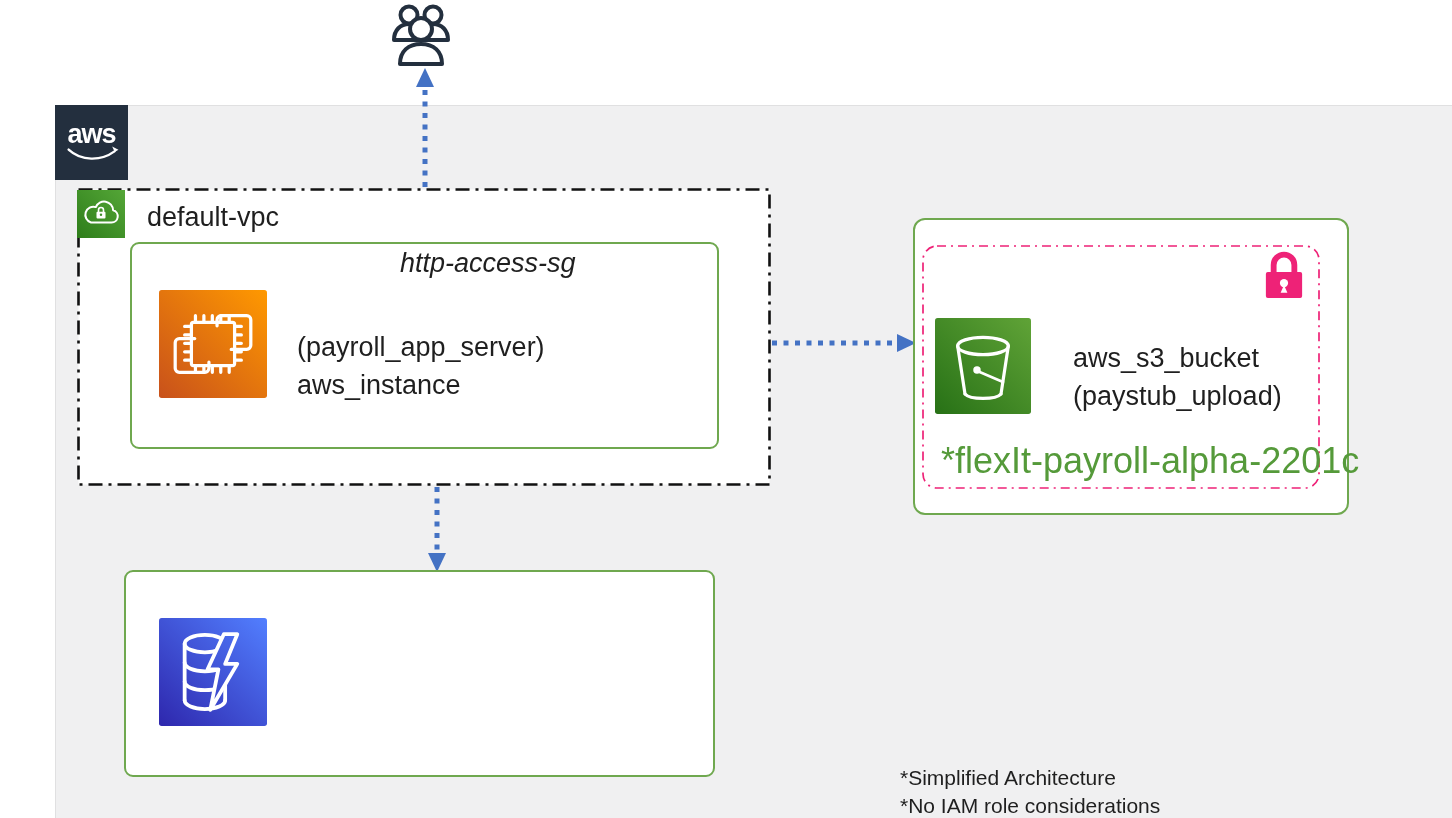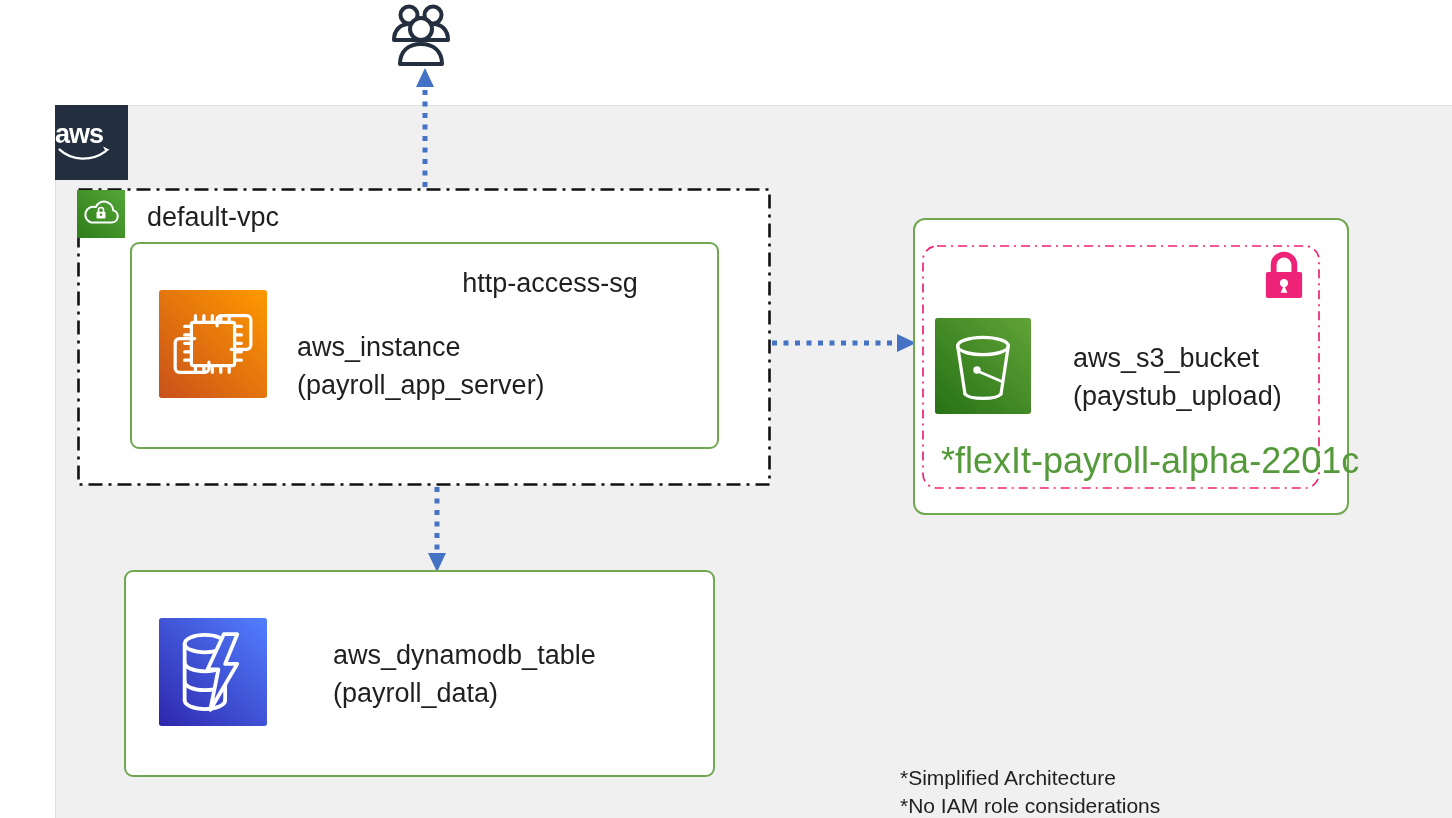--- a/index.html
+++ b/index.html
@@ -6,33 +6,33 @@
   #canvas{position:relative;width:1452px;height:818px;background:#fff;overflow:hidden;
           font-family:"Liberation Sans",sans-serif;color:#1f1f1f;}
   .abs{position:absolute;}
 
   
   #panel{left:55px;top:105px;width:1397px;height:713px;background:#F0F0F1;
          border-top:1px solid #E0E0E1;border-left:1px solid #E0E0E1;}
 
   
   #awslogo{left:55px;top:105px;width:73px;height:75px;background:#232F3E;
-           display:flex;flex-direction:column;align-items:flex-start;justify-content:center;}
+           display:flex;flex-direction:column;align-items:center;justify-content:center;}
   #awslogo .t{color:#fff;font-weight:bold;font-size:27px;letter-spacing:-1px;line-height:24px;}
 
   
   .greenbox{background:#fff;border:2px solid #6FA84F;border-radius:9px;}
   #sgbox{left:130px;top:242px;width:585px;height:203px;}
   #s3box{left:913px;top:218px;width:432px;height:293px;border-radius:12px;}
   #dynbox{left:124px;top:570px;width:587px;height:203px;}
 
   
   .lbl{font-size:27px;line-height:38px;white-space:nowrap;}
   #vpclabel{left:147px;top:198px;}
-  #sglabel{left:400px;top:264px;width:300px;text-align:center;}
+  #sglabel{left:400px;top:244px;width:300px;text-align:left;font-style:italic;}
   #ec2text{left:297px;top:328px;}
   #s3text{left:1073px;top:339px;}
   #dyntext{left:333px;top:636px;}
   #bucketname{left:941px;top:440px;font-size:36px;color:#559A3A;white-space:nowrap;}
 
   #notes{left:900px;top:716px;font-size:21px;line-height:28px;white-space:nowrap;margin-top:48px;}
 </style>
 </head>
 <body>
 
@@ -97,22 +97,22 @@
     <rect width="80" height="80" rx="2" fill="url(#gec2)"></rect>
     <g stroke="#fff" stroke-width="2.4" fill="none" stroke-linejoin="round" stroke-linecap="round">
       <path d="M43 26.5V22a3 3 0 0 1 3-3h19a3 3 0 0 1 3 3v19a3 3 0 0 1-3 3h-11.5"></path>
       <path d="M26.5 36H15a3 3 0 0 0-3 3v19a3 3 0 0 0 3 3h19a3 3 0 0 0 3-3v-4.5"></path>
       <rect x="24" y="24" width="32" height="32" rx="1.5"></rect>
       <path d="M27 19v5M33.25 19v5M39.5 19v5M45.75 19v5M52 19v5M27 56v5M33.25 56v5M39.5 56v5M45.75 56v5M52 56v5M19 27h5M19 33.25h5M19 39.5h5M19 45.75h5M19 52h5M56 27h5M56 33.25h5M56 39.5h5M56 45.75h5M56 52h5"></path>
     </g>
   </svg>
 
   <div id="ec2text" class="abs lbl">
+    <div>(payroll_app_server)</div>
     <div>aws_instance</div>
-    <div>(payroll_app_server)</div>
   </div>
 
   <svg class="abs" style="left:770px;top:328px" width="148" height="30">
     <line x1="2" y1="15" x2="126" y2="15" stroke="#4472C4" stroke-width="5" stroke-dasharray="5 6.5"></line>
     <polygon points="146,15 127,6 127,24" fill="#4472C4"></polygon>
   </svg>
 
   <div id="s3box" class="abs greenbox"></div>
 
   <svg class="abs" style="left:922px;top:245px" width="398" height="244">
@@ -167,23 +167,19 @@
     <rect width="80" height="80" rx="2" fill="url(#gdyn)"></rect>
     <g stroke="#fff" stroke-width="2.8" fill="none" stroke-linecap="round">
       <ellipse cx="34" cy="19" rx="15" ry="6.5"></ellipse>
       <path d="M19 19v42M49 19v42"></path>
       <path d="M19 61a15 6.5 0 0 0 30 0"></path>
       <path d="M19 33a15 6.5 0 0 0 30 0M19 47a15 6.5 0 0 0 30 0"></path>
     </g>
     <path d="M48 12L36 38h8L38 68 58 34h-9L58 12z" fill="url(#gdyn)" stroke="#fff" stroke-width="2.8" stroke-linejoin="round"></path>
   </svg>
 
-  <div id="dyntext" class="abs lbl">
-    <div>aws_dynamodb_table</div>
-    <div>(payroll_data)</div>
-  </div>
 
   <div id="notes" class="abs">
     <div>*Simplified Architecture</div>
     <div>*No IAM role considerations</div>
   </div>
 
 </div>
 
 </body></html>

